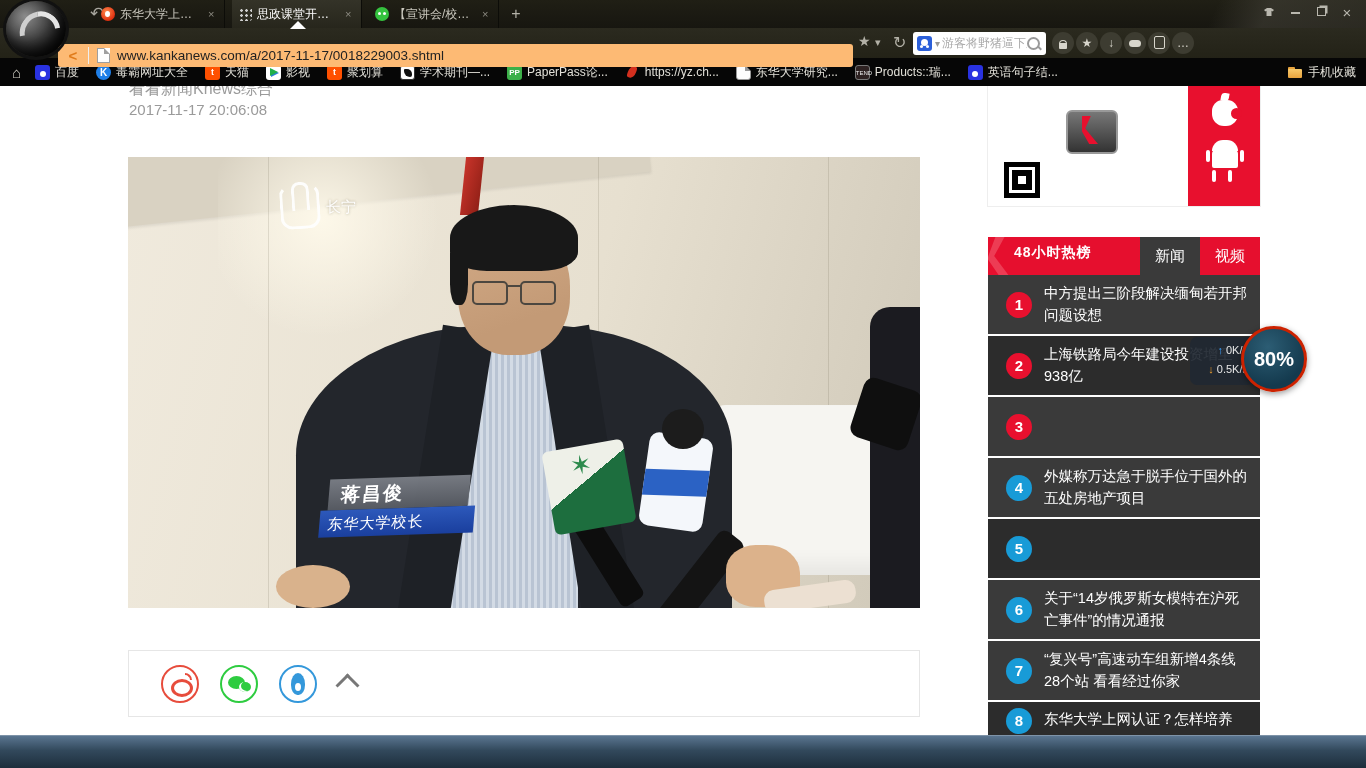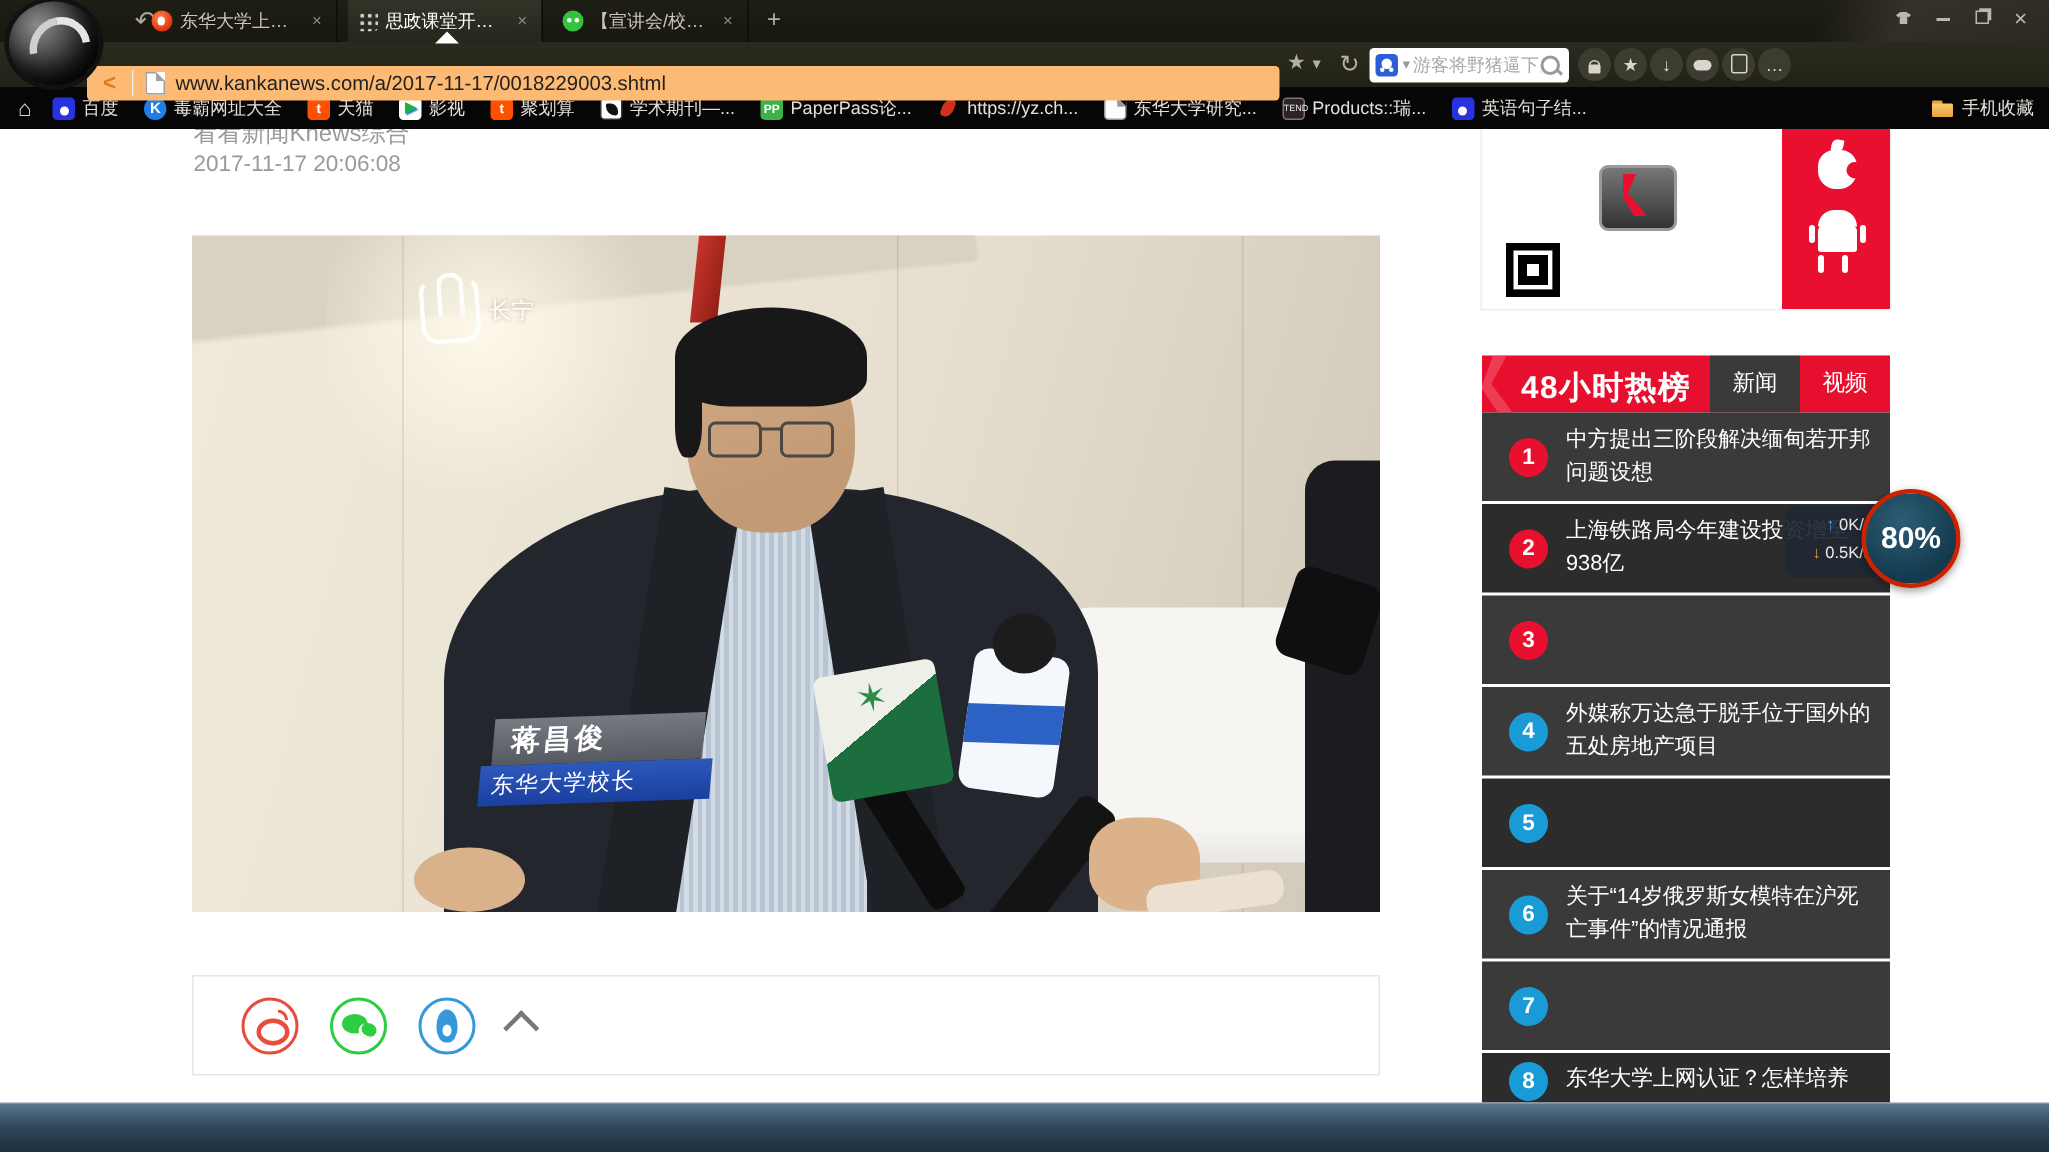--- a/index.html
+++ b/index.html
@@ -166,21 +166,21 @@
   .apps{left:200px;top:0;width:72px;height:120px;background:#e8102e;}
   .apple{left:24px;top:14px;width:26px;height:26px;background:#fff;border-radius:42% 42% 46% 46%;}
   .apple::before{content:"";position:absolute;left:9px;top:-7px;width:8px;height:8px;background:#fff;border-radius:50% 0;transform:rotate(10deg);}
   .apple::after{content:"";position:absolute;right:-4px;top:8px;width:11px;height:11px;background:#e8102e;border-radius:50%;}
   .android{left:24px;top:64px;width:26px;height:18px;background:#fff;border-radius:4px 4px 2px 2px;}
   .android::before{content:"";position:absolute;left:0px;top:-10px;width:26px;height:11px;background:#fff;border-radius:13px 13px 0 0;}
   .android::after{content:"";position:absolute;left:-6px;top:0px;width:4px;height:12px;background:#fff;border-radius:2px;box-shadow:34px 0 0 #fff,6px 20px 0 #fff,22px 20px 0 #fff;}
   
   .hot-head{left:988px;top:237px;width:272px;height:38px;background:#e60f2e;overflow:hidden;}
   .hot-k{left:-4px;top:-6px;width:34px;height:50px;background:#f25a6e;clip-path:polygon(40% 0,70% 0,30% 50%,85% 100%,55% 100%,10% 55%);opacity:.6;}
-  .hot-title{left:26px;top:7px;color:#fff;font-size:21px;font-weight:bold;letter-spacing:1px;}
+  .hot-title{left:26px;top:7px;color:#fff;font-size:14px;font-weight:bold;letter-spacing:1px;}
   .hot-tab{top:0;height:38px;line-height:38px;text-align:center;color:#fff;font-size:15px;}
   .hot-tab.news{left:152px;width:60px;background:#3a3a3a;}
   .hot-tab.video-t{left:212px;width:60px;}
   .hot-item{left:988px;width:272px;height:59px;display:flex;align-items:center;}
   .hot-item.shade-a{background:#3a3a3a;} .hot-item.shade-b{background:#2c2c2c;}
   .rank{flex:0 0 26px;height:26px;margin:0 12px 0 18px;border-radius:50%;color:#fff;font-size:15px;font-weight:bold;text-align:center;line-height:26px;}
   .rank.red{background:#e8102e;} .rank.blue{background:#189bd7;}
   .hot-text{color:#fff;font-size:14.5px;line-height:1.5;width:204px;}
   
   .net-tip{left:1190px;top:337px;width:64px;height:48px;background:rgba(32,40,50,.93);border-radius:7px;z-index:80;color:#e8e8e8;font-size:11px;padding:4px 6px;box-sizing:border-box;}
@@ -427,20 +427,21 @@
   </div>
   <div class="abs hot-item shade-b" style="top:519px;">
     <span class="rank blue">5</span>
   </div>
   <div class="abs hot-item shade-a" style="top:580px;">
     <span class="rank blue">6</span>
     <span class="hot-text">关于“14岁俄罗斯女模特在沪死亡事件”的情况通报</span>
   </div>
   <div class="abs hot-item shade-a" style="top:641px;">
     <span class="rank blue">7</span>
+    <span class="hot-text">“复兴号”高速动车组新增4条线28个站 看看经过你家</span>
   </div>
   <div class="abs hot-item shade-b" style="top:702px;height:33px;align-items:flex-start;">
     <span class="rank blue" style="margin-top:6px;">8</span>
     <span class="hot-text" style="margin-top:7px;">东华大学上网认证？怎样培养</span>
   </div>
 
   <div class="abs net-tip">
     <div class="net-row">
         <span class="up-arrow">↑</span>
         <span>0K/s</span>

